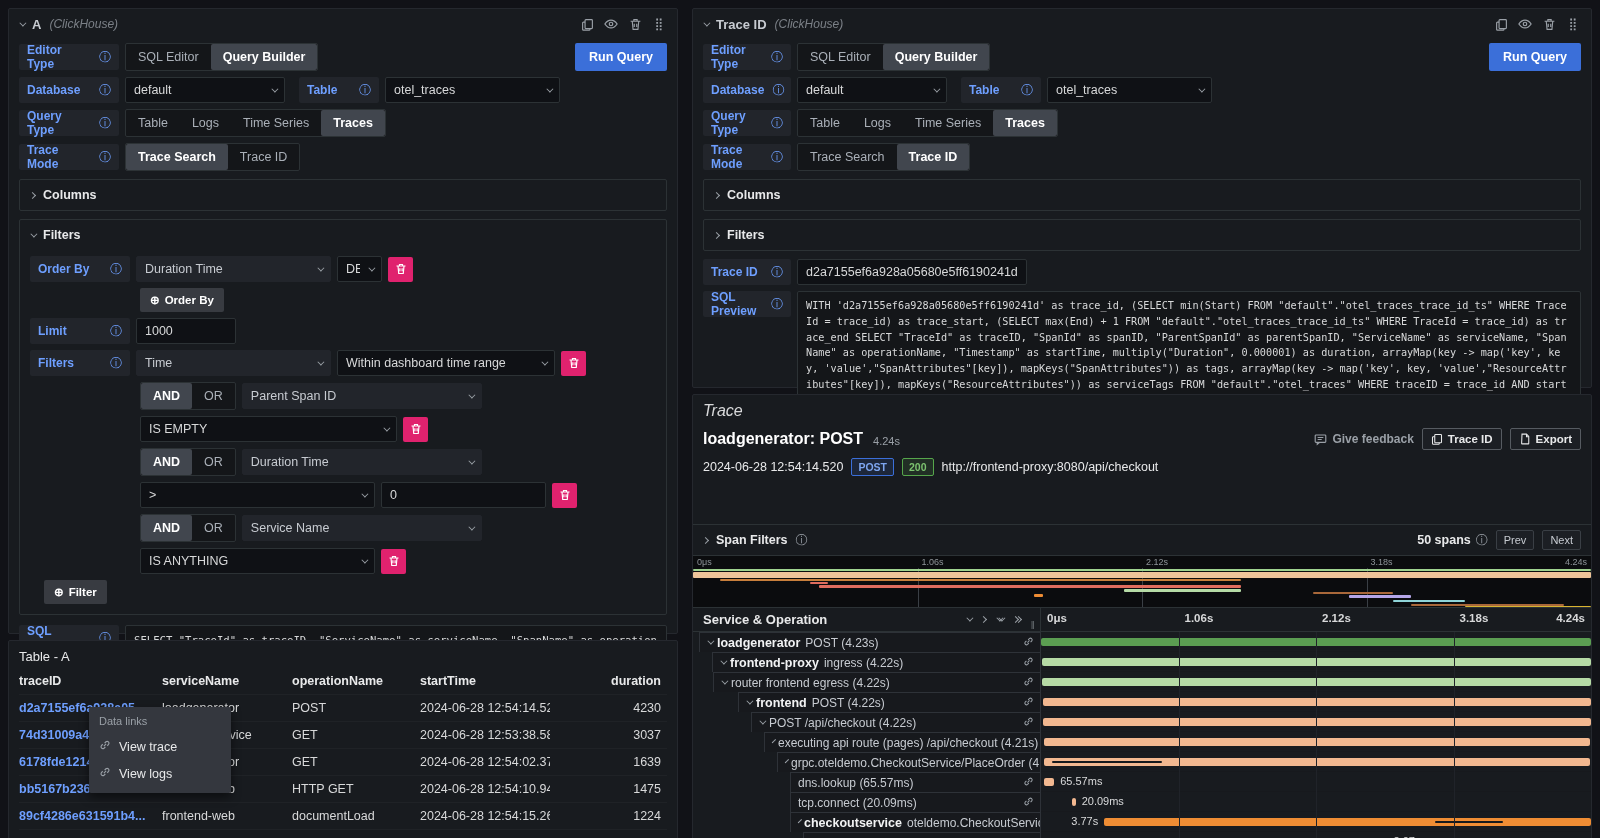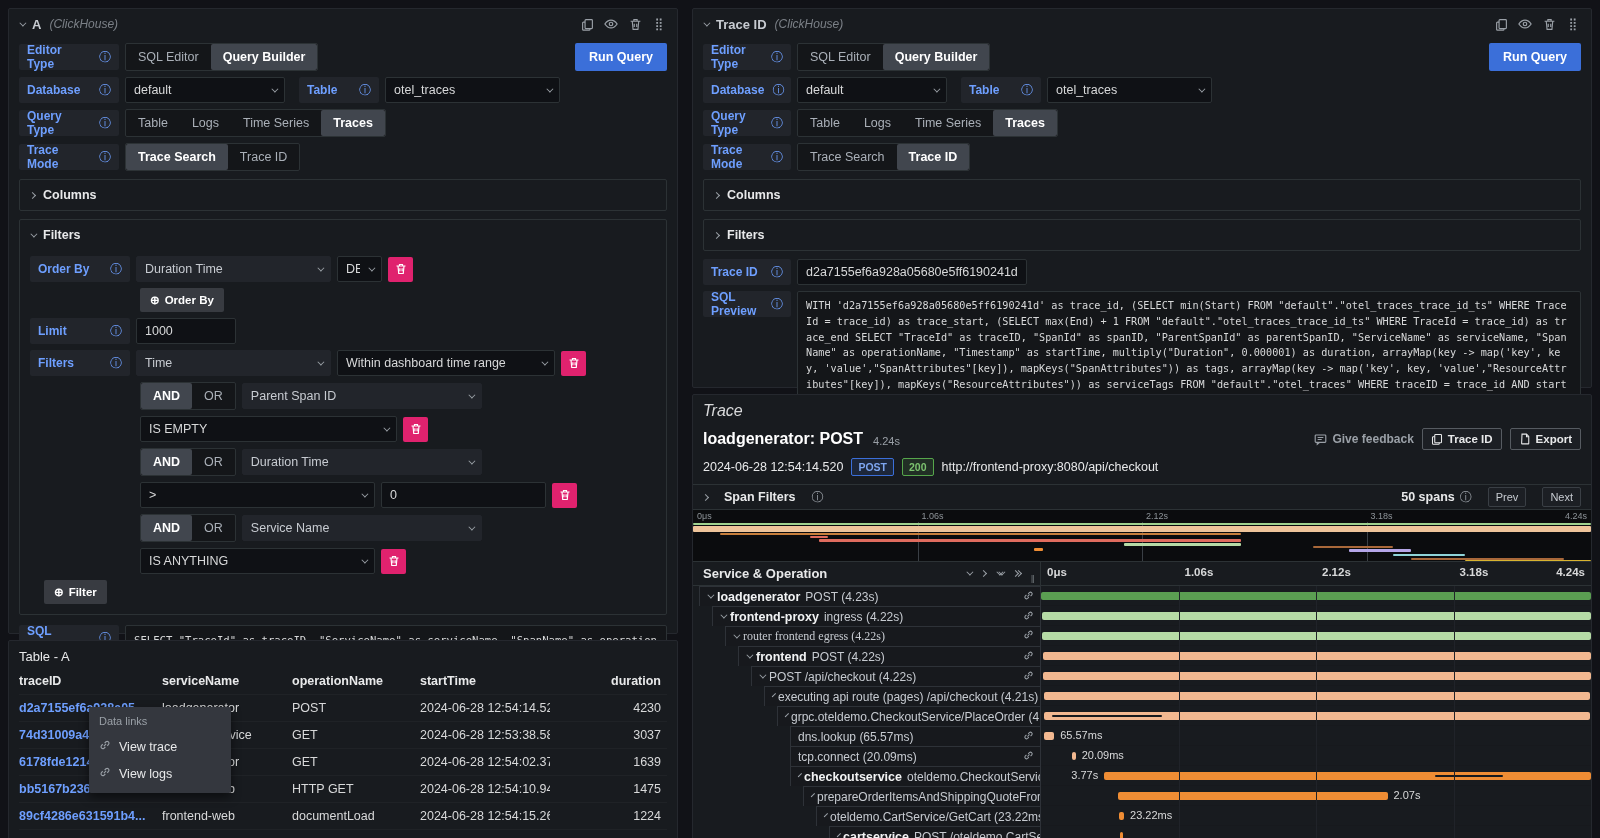--- a/index.html
+++ b/index.html
@@ -71,22 +71,22 @@
   .trace-head { display:flex; align-items:center; padding:6px 10px 2px; gap:8px; }
   .trace-head .svc { font-size:16px; font-weight:bold; color:#fff; }
   .trace-head .dur { font-size:11px; color:#9aa0a7; margin-left:2px; margin-top:3px; }
   .thbtn { height:22px; border:1px solid #565b61; background:#1c1f24; color:#e8e9ea; font-weight:bold;
     font-size:11.5px; border-radius:2px; padding:0 8px; display:flex; align-items:center; gap:5px; cursor:pointer; }
   .feedback { display:flex; align-items:center; gap:5px; color:#9aa0a7; font-size:12px; font-weight:bold; cursor:pointer; }
   .trace-sub { display:flex; align-items:center; gap:8px; padding:6px 10px 8px; font-size:12.5px; color:#e8e9ea; }
   .badge { font-size:10.5px; font-weight:bold; border-radius:2px; padding:2px 6px; }
   .badge.blue { color:#7ea6f0; border:1px solid #3b6fd9; background:rgba(59,111,217,.15); }
   .badge.green { color:#7cc36f; border:1px solid #56a64b; background:rgba(86,166,75,.15); }
-  .sf-bar { display:flex; align-items:center; gap:16px; border-top:1px solid #2c3235; border-bottom:1px solid #2c3235;
-    padding:0 10px; height:26px; font-size:12.5px; font-weight:bold; color:#e8e9ea; }
+  .sf-bar { display:flex; align-items:center; gap:8px; border-top:1px solid #2c3235; border-bottom:1px solid #2c3235;
+    padding:0 10px; height:32px; font-size:12.5px; font-weight:bold; color:#e8e9ea;margin-top:40px; }
   .sf-bar .count { margin-left:auto; display:flex; align-items:center; gap:5px; }
   .mini-btn { height:20px; border:1px solid #3a3f45; background:#1c1f24; color:#c7cbd1; font-size:11px;
     border-radius:2px; padding:0 7px; display:flex; align-items:center; cursor:pointer; }
   .minimap { position:relative; height:52px; background:#0b0c0e; border-bottom:1px solid #2c3235; overflow:hidden; }
   .minimap .tick { position:absolute; top:1px; font-size:9px; color:#8e9499; }
   .minimap .vline { position:absolute; top:12px; bottom:0; width:1px; background:#3a3f45; }
   .minimap .segm { position:absolute; border-radius:1px; }
   .so-head { display:flex; align-items:stretch; height:24px; border-bottom:1px solid #2c3235; }
   .so-left { width:348px; display:flex; align-items:center; padding:0 6px 0 10px; gap:10px; border-right:1px solid #2c3235; }
   .so-left .t { font-weight:bold; font-size:13px; color:#e8e9ea; flex:1; }
@@ -640,21 +640,21 @@
                   <path d="M6.5 9.5l3-3M5 7L3.2 8.8a2.5 2.5 0 0 0 3.5 3.5L8.5 10.5M11 9l1.8-1.8a2.5 2.5 0 0 0-3.5-3.5L7.5 5.5"></path>
                 </svg></span>
             </div>
           </div>
           <div class="bcol">
             <div class="bar" style="left: 0.2%; width: 99.8%; background: rgb(182, 219, 166);"></div>
           </div>
         </div>
         <div class="srow">
           <div class="ncol">
-            <div class="nbox" style="margin-left: 32px; font-family: Liberation Serif, serif;">
+            <div class="nbox" style="margin-left: 20px;">
               <span class="chev down sm"></span>
               <span>router frontend egress (4.22s)</span>
               <span class="lkicon lk"><svg width="11" height="11" viewBox="0 0 16 16">
                   <path d="M6.5 9.5l3-3M5 7L3.2 8.8a2.5 2.5 0 0 0 3.5 3.5L8.5 10.5M11 9l1.8-1.8a2.5 2.5 0 0 0-3.5-3.5L7.5 5.5"></path>
                 </svg></span>
             </div>
           </div>
           <div class="bcol">
             <div class="bar" style="left: 0.2%; width: 99.8%; background: rgb(182, 219, 166);"></div>
           </div>

